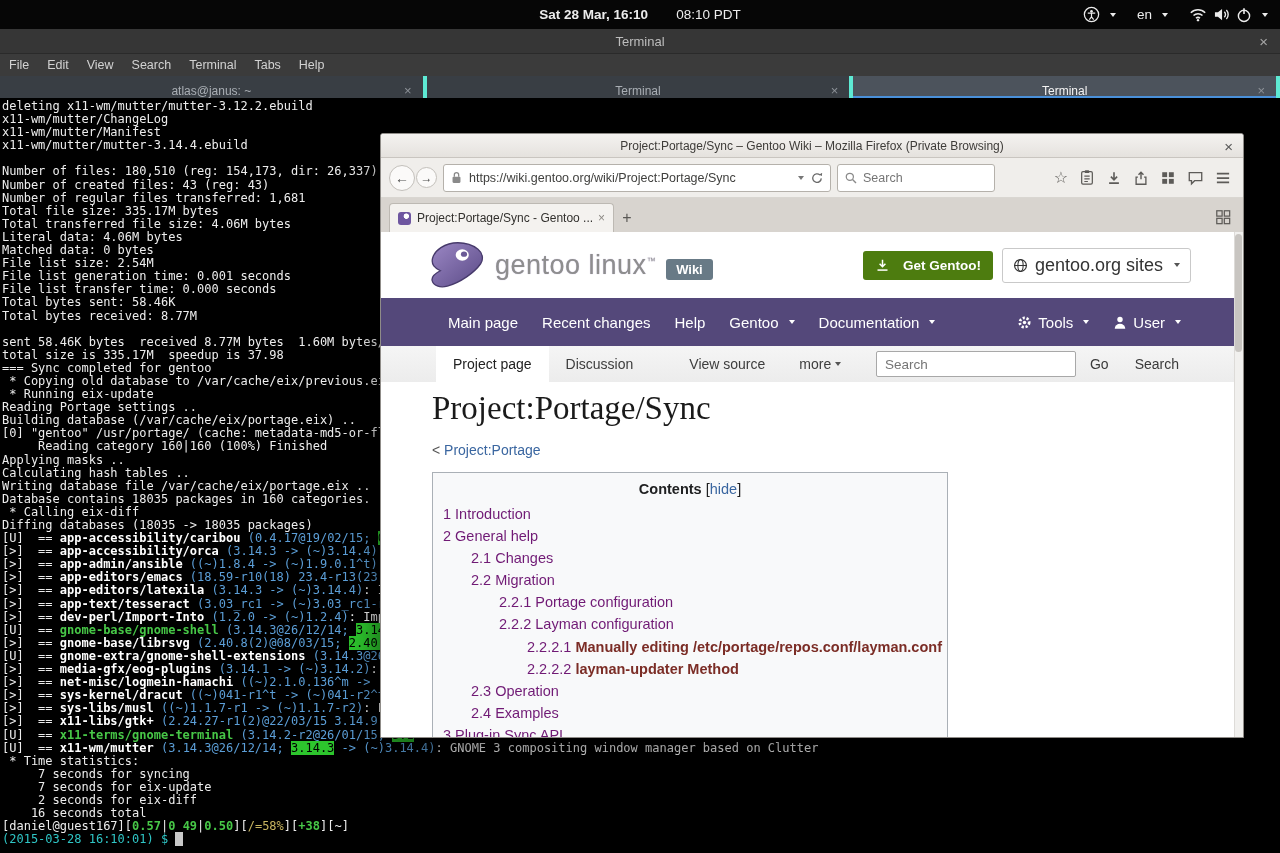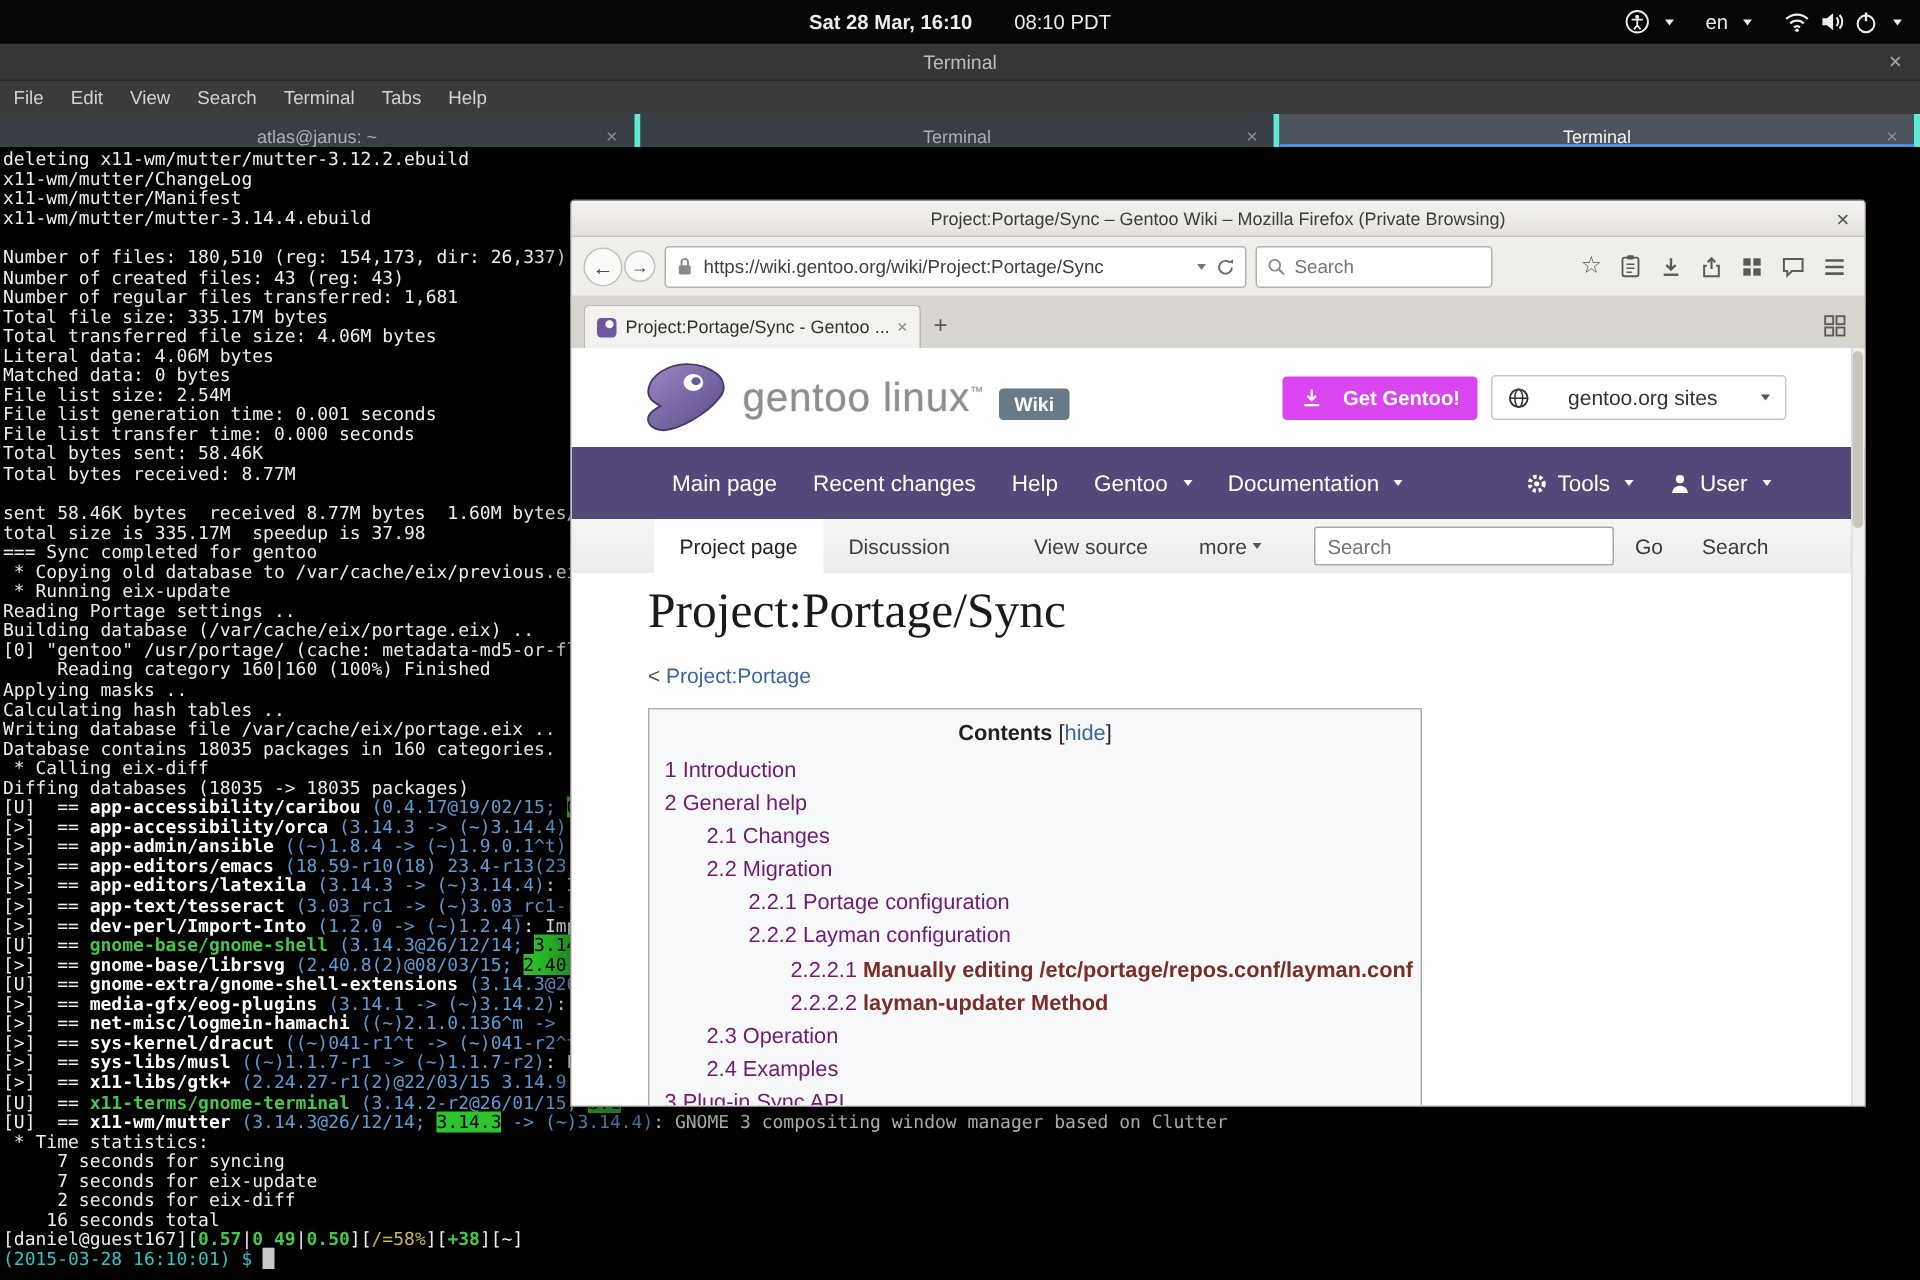--- a/index.html
+++ b/index.html
@@ -57,22 +57,22 @@
 .newtab{width:26px;height:28px;display:flex;align-items:center;justify-content:center;color:#5a5855;font-size:16px}
 .tabgroups{position:absolute;right:12px;bottom:7px;color:#5d5b58}
 .ff-content{position:relative;flex:1;background:#fff;overflow:hidden}
 
 
 .wk-header{height:66px;display:flex;align-items:center;padding:0 52px 0 48px;background:#fff}
 .wordmark{margin-left:10px;font-size:27px;font-weight:normal;letter-spacing:.5px;color:#8e8e8e;text-shadow:0 0 1px #b9aed0;white-space:nowrap}
 .wordmark sup{font-size:9px;color:#9a9a9a}
 .wk-badge{margin-left:10px;margin-top:8px;background:#687a86;color:#fff;font-size:13px;font-weight:bold;padding:3px 10px;border-radius:3px}
 .wk-spacer{flex:1}
-.btn-get{background:#d946ef;color:#fff;font-weight:bold;font-size:13.5px;padding:7px 12px;border-radius:3px;display:flex;align-items:center;gap:13px;white-space:nowrap}
-.btn-sites{margin-left:9px;background:#fff;border:1px solid #c9c9c9;color:#333;font-size:14px;padding:6px 10px;border-radius:3px;display:flex;align-items:center;gap:25px;white-space:nowrap}
+.btn-get{background:#4d7c0f;color:#fff;font-weight:bold;font-size:13.5px;padding:7px 12px;border-radius:3px;display:flex;align-items:center;gap:13px;white-space:nowrap}
+.btn-sites{margin-left:9px;background:#fff;border:1px solid #c9c9c9;color:#333;font-size:18px;padding:6px 10px;border-radius:3px;display:flex;align-items:center;gap:7px;white-space:nowrap}
 .wk-nav{height:48px;background:#54487a;display:flex;align-items:center;padding:0 50px 0 55px;color:#fff;font-size:15px}
 .wk-nav-item{display:flex;align-items:center;padding:0 12px;gap:6px;white-space:nowrap}
 .wk-nav-right{margin-left:auto;display:flex;align-items:center}
 .wk-subnav{height:36px;background:linear-gradient(#f5f5f5,#ececec);display:flex;align-items:stretch}
 .wk-tab{display:flex;align-items:center;padding:0 17px;font-size:14px;color:#3d3d3d;white-space:nowrap}
 .wk-tab.active{background:#fff;color:#222}
 .wk-tab:first-of-type{margin-left:55px}
 .subnav-search{margin-left:auto;margin-right:52px;display:flex;align-items:center;gap:2px}
 .subnav-search input{width:200px;height:26px;border:1px solid #a8a8a8;border-radius:2px;padding:0 8px;font-size:13.5px;color:#333;font-family:"Liberation Sans",sans-serif;background:#fff;outline:none}
 .flat-btn{border:none;background:transparent;font-size:14px;color:#3a3a3a;padding:0 12px;font-family:"Liberation Sans",sans-serif}

